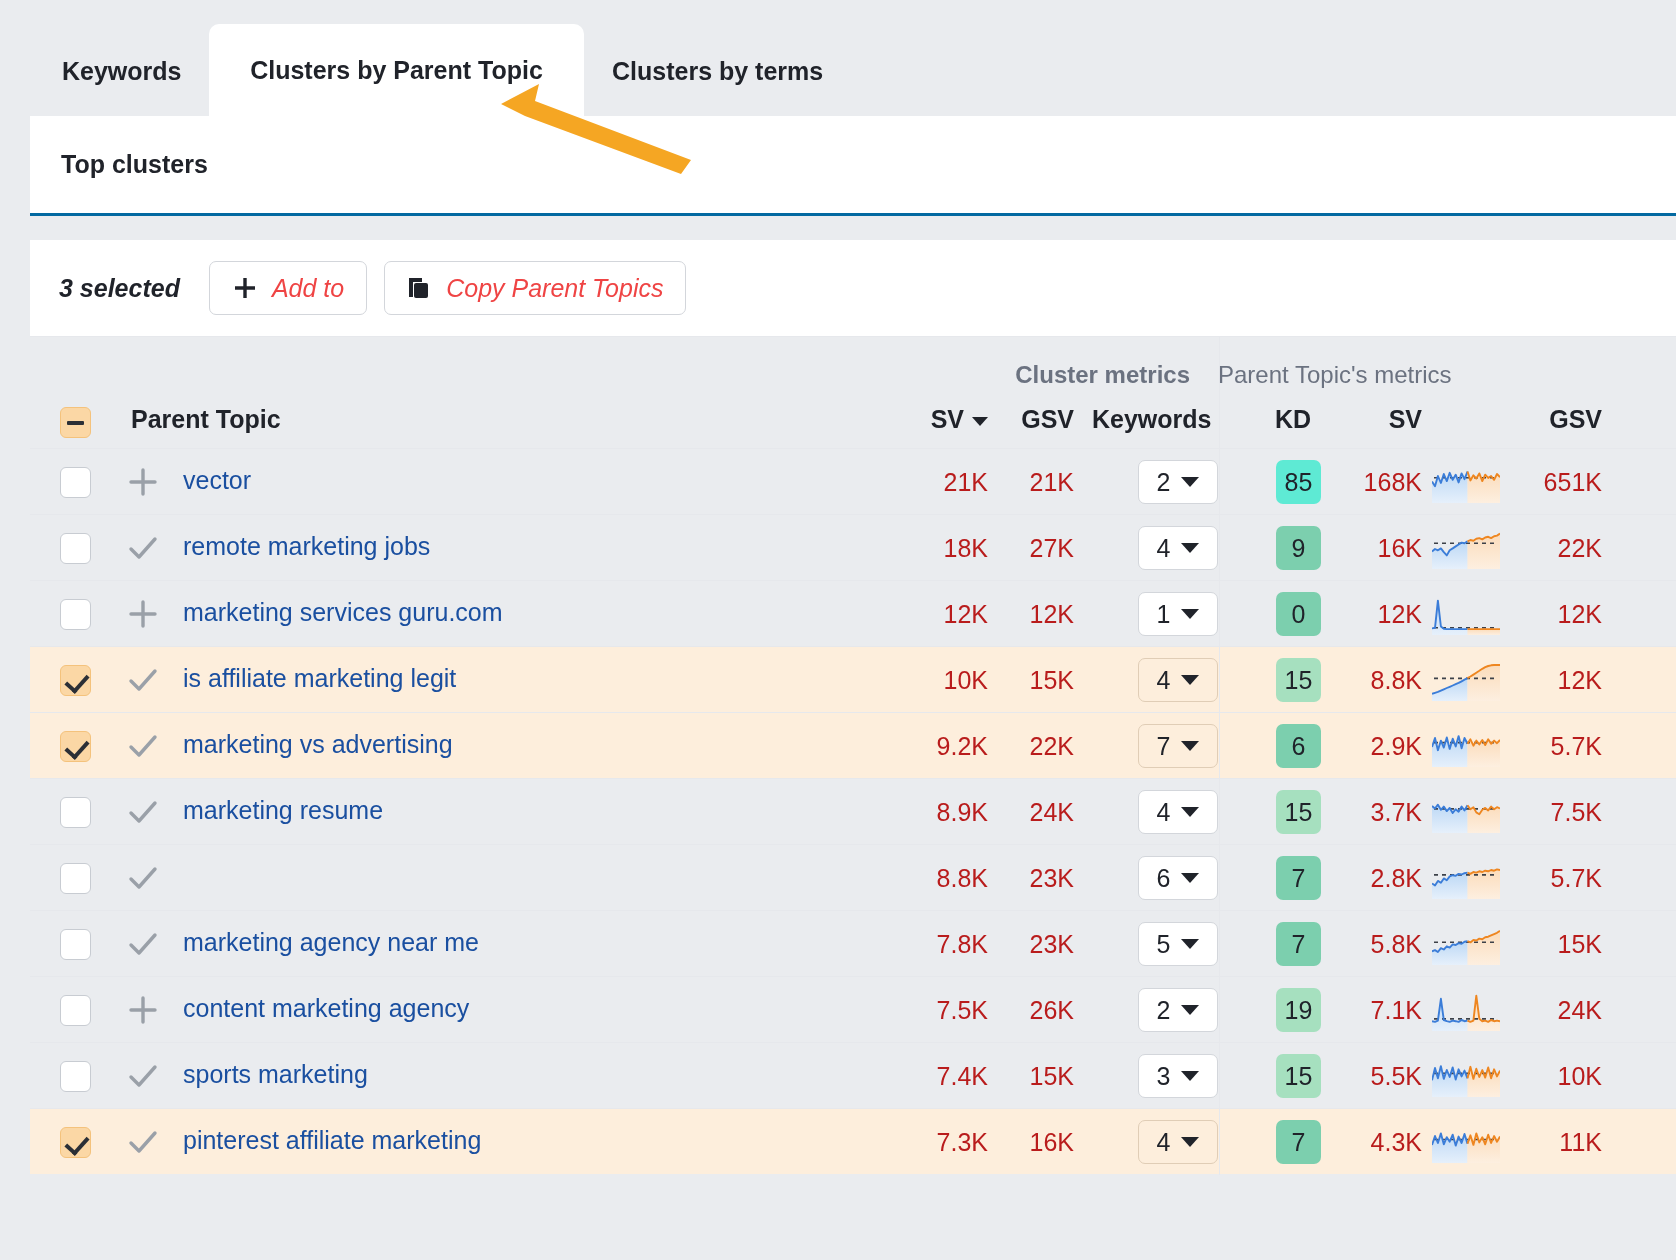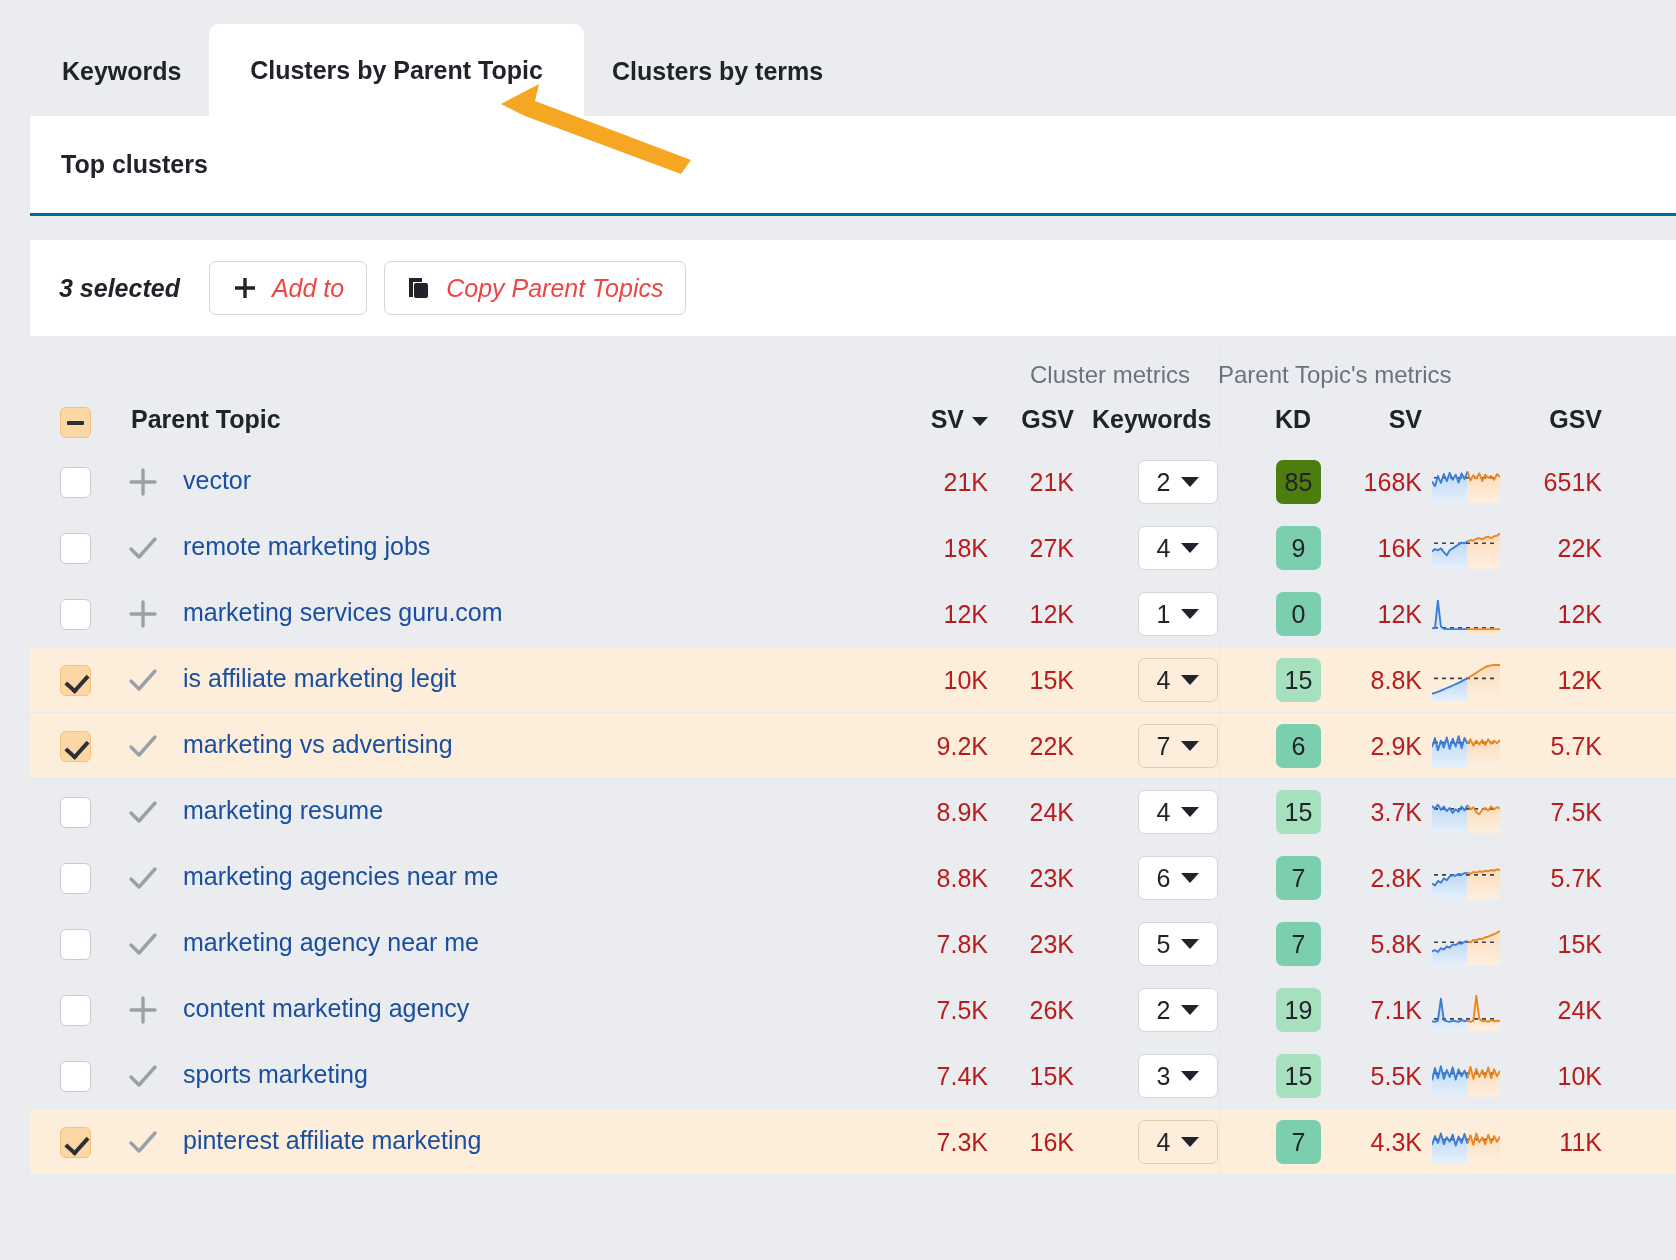--- a/index.html
+++ b/index.html
@@ -59,21 +59,21 @@
   }
   .tbtn svg { display: block; }
 
   
   .table { position: absolute; left: 30px; top: 336px; width: 1646px; }
   .thead { position: relative; height: 112px; border-top: 1px solid #e6e8ec; }
   .group-label {
     position: absolute; top: 24px; font-size: 24px; color: #6b7280;
     white-space: nowrap;
   }
-  #grp-cluster { left: 963px; width: 197px; text-align: right; }
+  #grp-cluster { left: 963px; width: 197px; text-align: right; font-weight: bold; }
   #grp-parent  { left: 1188px; }
   .vdiv { position: absolute; top: 0; bottom: 0; width: 1px; background: #e6e8ec; }
   #vdiv-main { left: 1189px; top: 0; height: 112px; }
 
   .hcell {
     position: absolute; top: 68px; font-size: 25px; font-weight: bold; color: #20232a;
     white-space: nowrap;
   }
 
   .trow { position: relative; height: 66px; border-top: 1px solid #e6e8ec; }
@@ -199,21 +199,21 @@
      <div class="rowicon"><svg width="34" height="34" viewBox="0 0 34 34">
               <path d="M17 5 v24 M5 17 h24" stroke="#9aa0a8" stroke-width="3.4" fill="none" stroke-linecap="round"></path>
             </svg></div>
      <div class="topic">vector</div>
      <div class="num c-sv">21K</div>
      <div class="num c-gsv">21K</div>
      <div class="kwbox">
        <span>2</span>
        <span class="caret"></span>
      </div>
-     <div class="kd" style="background:#4d7c0f">85</div>
+     <div class="kd" style="background:#5eead4">85</div>
      <div class="num c-psv">168K</div>
      <div class="spark"><svg width="68" height="42" viewBox="0 0 68 42">
     <defs>
       <linearGradient id="gbvolatile-flat" x1="0" y1="0" x2="0" y2="1">
         <stop offset="0" stop-color="#bcd8f5"></stop>
                   <stop offset="1" stop-color="#e6f0fb"></stop>
       </linearGradient>
       <linearGradient id="govolatile-flat" x1="0" y1="0" x2="0" y2="1">
         <stop offset="0" stop-color="#fbdcbb"></stop>
                   <stop offset="1" stop-color="#fdefe0"></stop>
@@ -396,21 +396,20 @@
     <path d="M35.5 14.3 L38.4 18.2 L41.4 16.2 L44.3 21.4 L47.3 23.3 L50.3 18.8 L53.2 16.9 L56.2 19.4 L59.1 15.6 L62.1 18.2 L65.0 16.2 L68.0 17.5" fill="none" stroke="#ee8620" stroke-width="1.9" stroke-linejoin="round"></path>
   </svg></div>
      <div class="num c-pgsv">7.5K</div>
         </div>
         <div class="trow">
           <div class="vdivr"></div>
      <div class="cb"></div>
      <div class="rowicon"><svg width="34" height="34" viewBox="0 0 34 34">
               <path d="M5 18 L13 26 L29 8" stroke="#9aa0a8" stroke-width="3.4" fill="none" stroke-linecap="round" stroke-linejoin="round"></path>
             </svg></div>
-     <div class="topic">marketing agencies near me</div>
      <div class="num c-sv">8.8K</div>
      <div class="num c-gsv">23K</div>
      <div class="kwbox">
        <span>6</span>
        <span class="caret"></span>
      </div>
      <div class="kd" style="background:#7ccfae">7</div>
      <div class="num c-psv">2.8K</div>
      <div class="spark"><svg width="68" height="42" viewBox="0 0 68 42">
     <defs>

